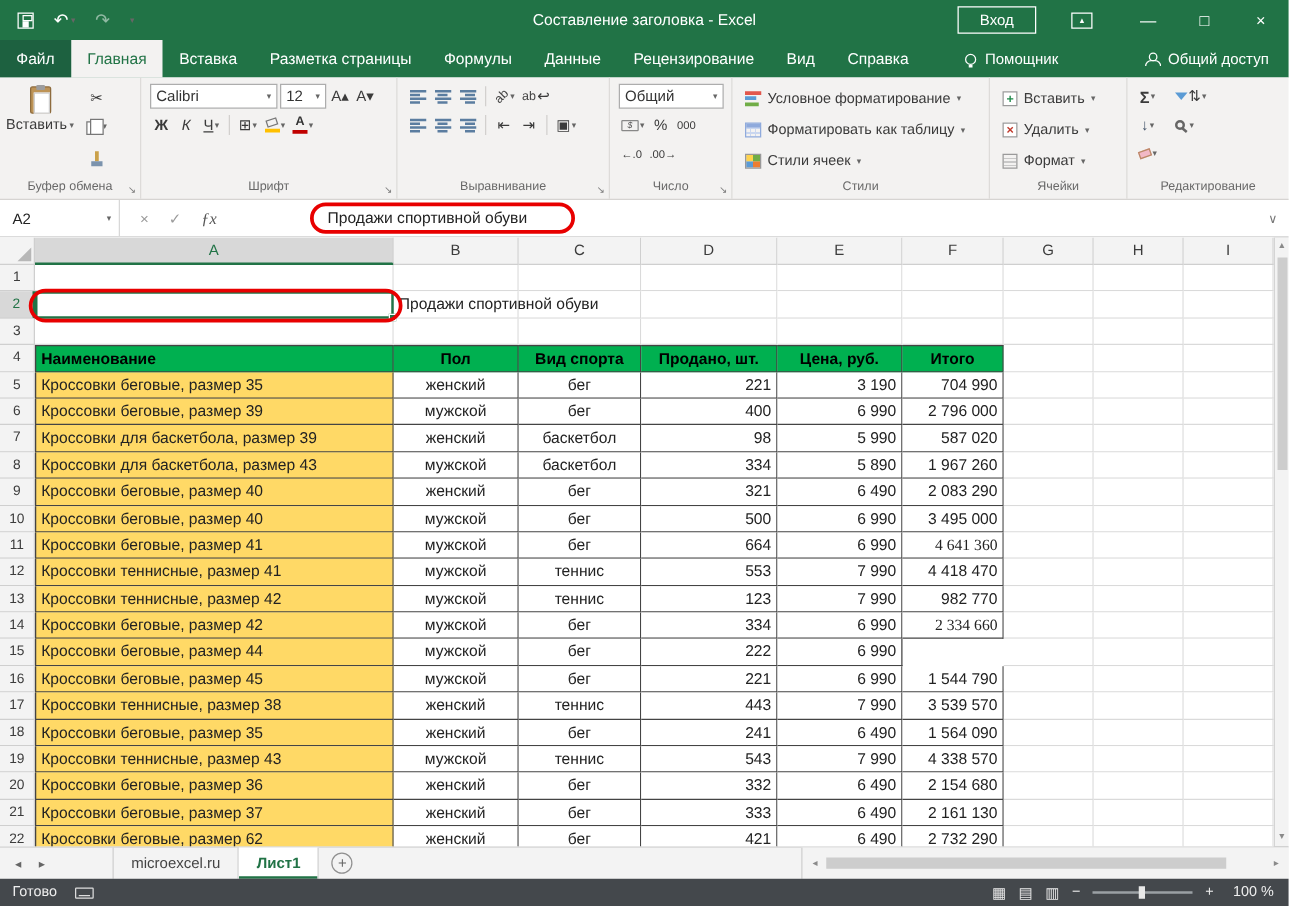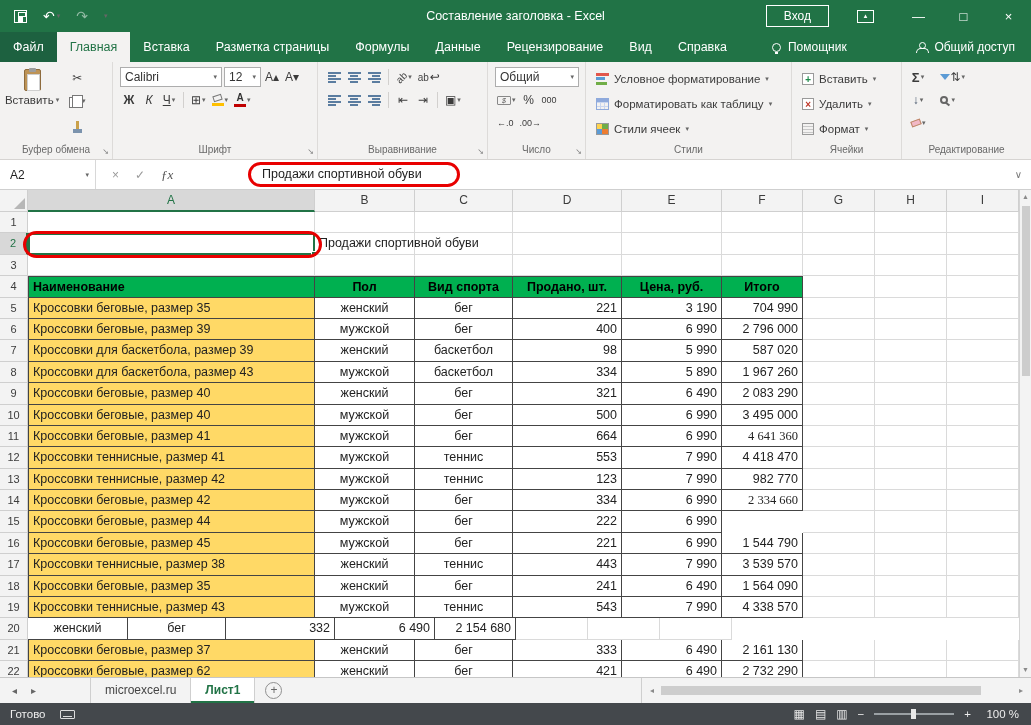--- a/index.html
+++ b/index.html
@@ -684,20 +684,21 @@
           <div class="cell tb cen" style="width: 98px;">теннис</div>
           <div class="cell tb num" style="width: 109px;">543</div>
           <div class="cell tb num" style="width: 100px;">7 990</div>
           <div class="cell tb num" style="width: 81px;">4 338 570</div>
           <div class="cell" style="width: 72px;"></div>
           <div class="cell" style="width: 72px;"></div>
           <div class="cell" style="width: 72px;"></div>
         </div>
         <div class="grow">
           <div class="gut">20</div>
+          <div class="cell tb ycell first" style="width: 287px;">Кроссовки беговые, размер 36</div>
           <div class="cell tb cen" style="width: 100px;">женский</div>
           <div class="cell tb cen" style="width: 98px;">бег</div>
           <div class="cell tb num" style="width: 109px;">332</div>
           <div class="cell tb num" style="width: 100px;">6 490</div>
           <div class="cell tb num" style="width: 81px;">2 154 680</div>
           <div class="cell" style="width: 72px;"></div>
           <div class="cell" style="width: 72px;"></div>
           <div class="cell" style="width: 72px;"></div>
         </div>
         <div class="grow">

